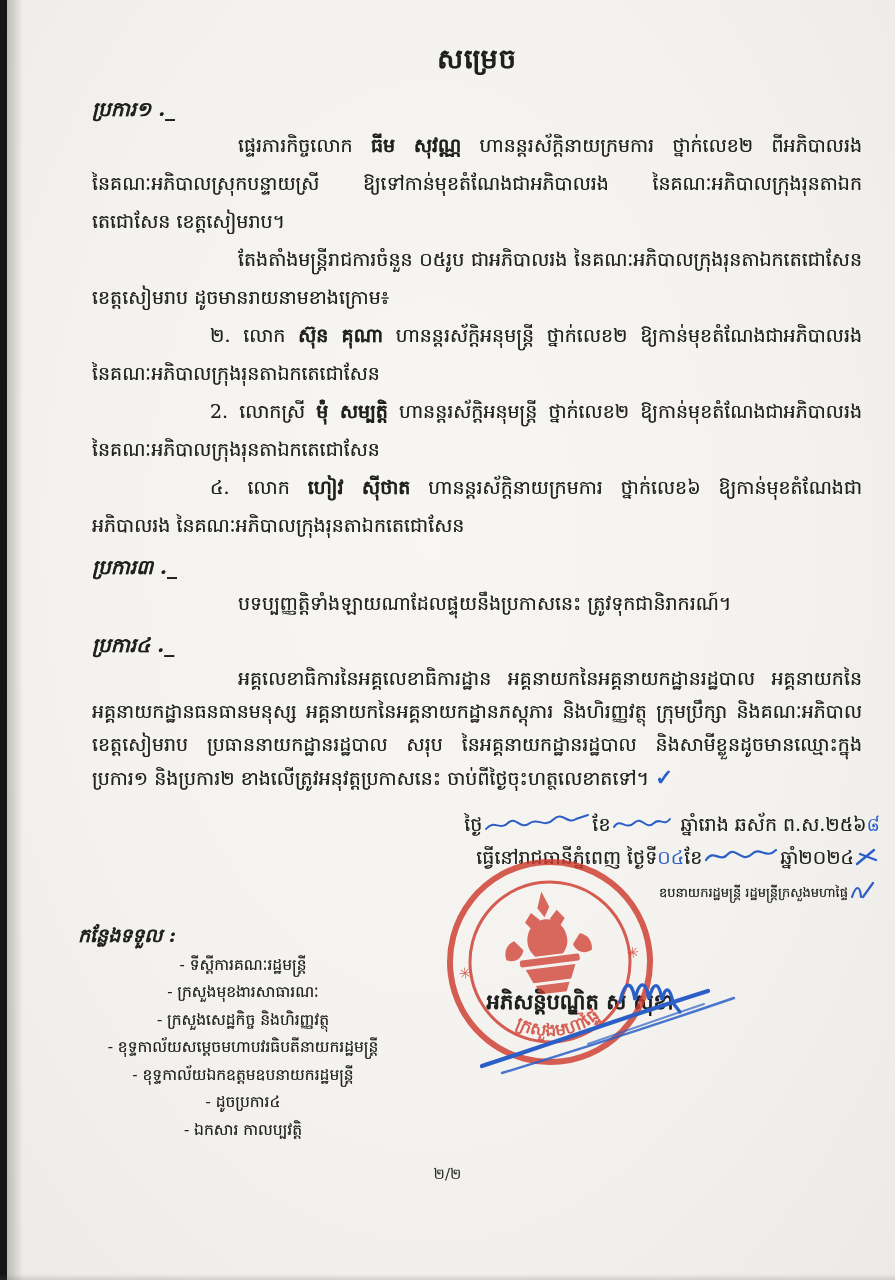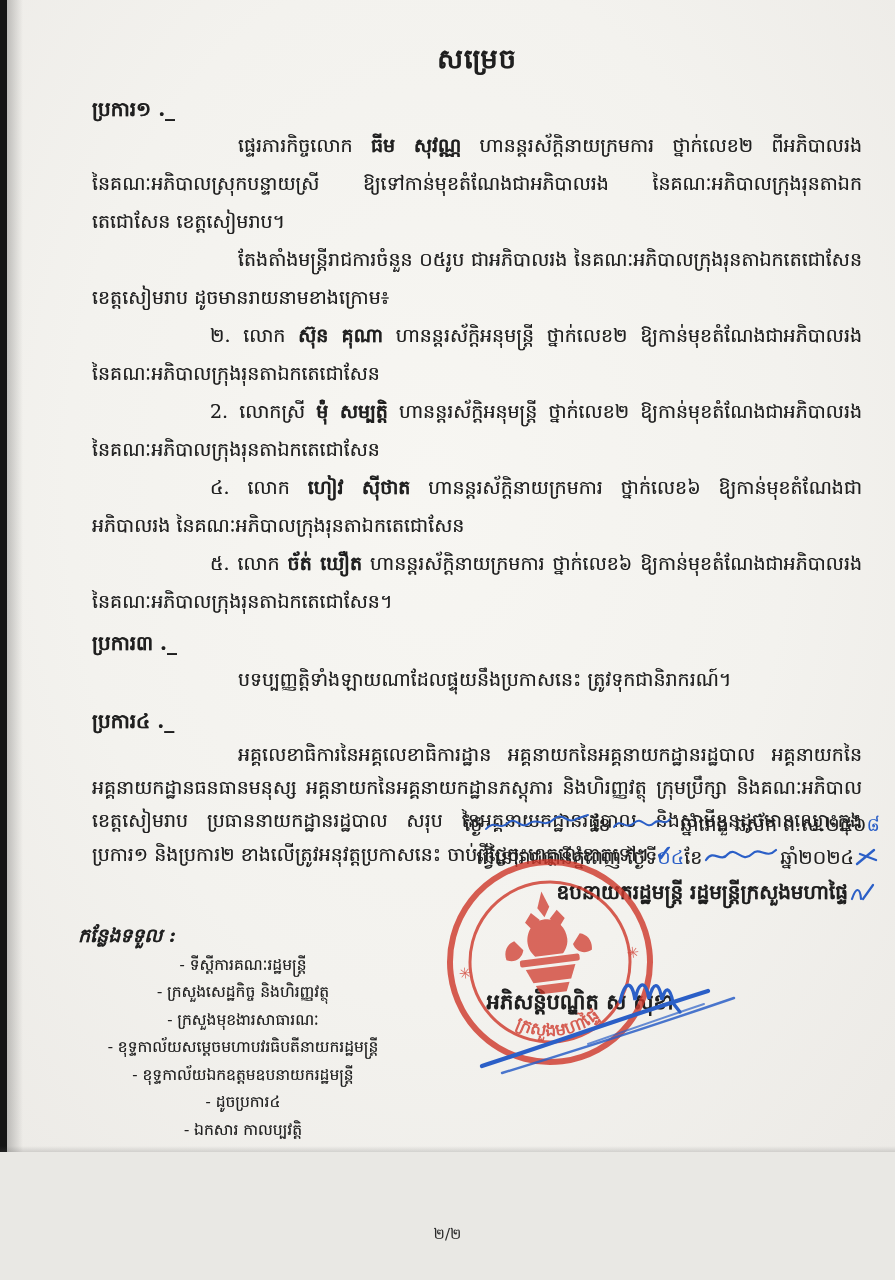--- a/index.html
+++ b/index.html
@@ -2,80 +2,80 @@
 <html><head>
 <meta charset="utf-8">
 <style>
   html,body{margin:0;padding:0;}
   body{
     width:895px;height:1280px;overflow:hidden;
     background:#e9e8e4;
     font-family:"DejaVu Sans","Liberation Sans",sans-serif;
   }
   .scan{
-    position:relative;width:895px;height:1152px;
+    position:relative;width:895px;height:1280px;
     background:radial-gradient(ellipse at 48% 42%, #f7f6f2 0%, #f3f2ee 55%, #eceae6 100%);
     color:#222;
   }
   .scan-edge-left{position:absolute;left:0;top:0;width:7px;height:100%;background:#151515;}
   .scan-edge-shadow{position:absolute;left:7px;top:0;width:16px;height:100%;
     background:linear-gradient(to right, rgba(40,40,40,.25), rgba(40,40,40,0));}
   .scan-edge-bottom{position:absolute;left:0;bottom:0;width:100%;height:6px;
     background:linear-gradient(to top, rgba(90,90,90,.20), rgba(90,90,90,0));}
 
   .doc{
     position:absolute;left:92px;top:0;width:770px;
     font-family:"DejaVu Serif","Liberation Serif",serif;
     font-size:19px;line-height:38px;color:#1f1f1f;
     text-shadow:0 0 .5px rgba(20,20,20,.55);
   }
   .title{
     text-align:center;font-weight:bold;font-size:27px;
     margin-top:40px;margin-bottom:14px;letter-spacing:1px;
   }
   .article-heading{
-    font-weight:bold;font-size:20px;line-height:34px;margin-top:6px;
+    font-weight:bold;font-size:20px;line-height:34px;margin-top:6px;font-style:italic;
   }
   .para{ text-align:justify;text-indent:146px;margin:0; }
   .list-item{ text-align:justify;text-indent:118px;margin:0; }
   .bold-name{ font-weight:bold; }
   .tight{ line-height:33px; }
   .check{
     color:#2b5fc7;font-weight:bold;font-size:22px;
     text-shadow:none;padding-left:6px;
   }
 
   
   .sign-block{
     position:absolute;left:368px;top:808px;width:512px;
     font-family:"DejaVu Serif","Liberation Serif",serif;
     font-size:19px;line-height:33px;color:#1f1f1f;
     text-align:right;text-shadow:0 0 .5px rgba(20,20,20,.5);
   }
   .sign-line{white-space:nowrap;}
-  .minister{font-weight:bold;font-size:20px;margin-top:2px;padding-right:2px;}
+  .minister{font-weight:normal;font-size:13px;margin-top:2px;padding-right:2px;}
   .signer{
     font-weight:bold;font-size:21px;margin-top:76px;
     text-align:center;padding-right:88px;
   }
   .ink{color:#2b5fc7;text-shadow:none;font-family:"DejaVu Sans","Liberation Sans",sans-serif;}
   .hw-svg{vertical-align:-6px;}
 
   
   .cc-block{
     position:absolute;left:78px;top:922px;width:330px;
     font-family:"DejaVu Serif","Liberation Serif",serif;
     font-size:15.5px;line-height:27.5px;color:#1f1f1f;
     text-shadow:0 0 .4px rgba(20,20,20,.5);
   }
   .cc-heading{font-weight:bold;font-style:italic;font-size:19px;margin-bottom:2px;}
   .cc-item{margin:0;text-align:center;}
 
   .page-number{
-    position:absolute;left:0;top:1224px;width:895px;text-align:center;
+    position:absolute;left:0;top:1164px;width:895px;text-align:center;
     font-family:"DejaVu Serif","Liberation Serif",serif;
     font-size:15px;color:#2a2a2a;
   }
 
   .stamp-wrap{position:absolute;left:441px;top:853px;width:218px;height:218px;
     transform:rotate(-7deg);opacity:.88;pointer-events:none;}
   .signature-wrap{position:absolute;left:468px;top:946px;width:300px;height:140px;pointer-events:none;}
 </style>
 </head>
 <body>
@@ -89,21 +89,20 @@
     <div class="title">សម្រេច</div>
 
     <div class="article-heading">ប្រការ១ ._</div>
     <p class="para"><span>ផ្ទេរភារកិច្ចលោក </span><span class="bold-name">ធីម សុវណ្ណ</span><span> ហានន្តរស័ក្តិនាយក្រមការ ថ្នាក់លេខ២ ពីអភិបាលរង នៃគណៈអភិបាលស្រុកបន្ទាយស្រី ឱ្យទៅកាន់មុខតំណែងជាអភិបាលរង នៃគណៈអភិបាលក្រុងរុនតាឯកតេជោសែន ខេត្តសៀមរាប។</span></p>
 
     <p class="para">តែងតាំងមន្ត្រីរាជការចំនួន ០៥រូប ជាអភិបាលរង នៃគណៈអភិបាលក្រុងរុនតាឯកតេជោសែន ខេត្តសៀមរាប ដូចមានរាយនាមខាងក្រោម៖</p>
 
     <p class="list-item"><span>២. លោក </span><span class="bold-name">ស៊ុន គុណា</span><span> ហានន្តរស័ក្តិអនុមន្ត្រី ថ្នាក់លេខ២ ឱ្យកាន់មុខតំណែងជាអភិបាលរង នៃគណៈអភិបាលក្រុងរុនតាឯកតេជោសែន</span></p>
     <p class="list-item"><span>2. លោកស្រី </span><span class="bold-name">ម៉ុំ សម្បត្តិ</span><span> ហានន្តរស័ក្តិអនុមន្ត្រី ថ្នាក់លេខ២ ឱ្យកាន់មុខតំណែងជាអភិបាលរង នៃគណៈអភិបាលក្រុងរុនតាឯកតេជោសែន</span></p>
     <p class="list-item"><span>៤. លោក </span><span class="bold-name">ហៀវ ស៊ីថាត</span><span> ហានន្តរស័ក្តិនាយក្រមការ ថ្នាក់លេខ៦ ឱ្យកាន់មុខតំណែងជាអភិបាលរង នៃគណៈអភិបាលក្រុងរុនតាឯកតេជោសែន</span></p>
-    <p class="list-item"><span>៥. លោក </span><span class="bold-name">ច័ត់ ឃឿត</span><span> ហានន្តរស័ក្តិនាយក្រមការ ថ្នាក់លេខ៦ ឱ្យកាន់មុខតំណែងជាអភិបាលរង នៃគណៈអភិបាលក្រុងរុនតាឯកតេជោសែន។</span></p>
 
     <div class="article-heading">ប្រការ៣ ._</div>
     <p class="para">បទប្បញ្ញត្តិទាំងឡាយណាដែលផ្ទុយនឹងប្រកាសនេះ ត្រូវទុកជានិរាករណ៍។</p>
 
     <div class="article-heading">ប្រការ៤ ._</div>
     <p class="para tight"><span>អគ្គលេខាធិការនៃអគ្គលេខាធិការដ្ឋាន អគ្គនាយកនៃអគ្គនាយកដ្ឋានរដ្ឋបាល អគ្គនាយកនៃអគ្គនាយកដ្ឋានធនធានមនុស្ស អគ្គនាយកនៃអគ្គនាយកដ្ឋានភស្តុភារ និងហិរញ្ញវត្ថុ ក្រុមប្រឹក្សា និងគណៈអភិបាលខេត្តសៀមរាប ប្រធាននាយកដ្ឋានរដ្ឋបាល សរុប នៃអគ្គនាយកដ្ឋានរដ្ឋបាល និងសាមីខ្លួនដូចមានឈ្មោះក្នុងប្រការ១ និងប្រការ២ ខាងលើត្រូវអនុវត្តប្រកាសនេះ ចាប់ពីថ្ងៃចុះហត្ថលេខាតទៅ។</span><span class="check">✓</span></p>
   </div>
 
   <div class="sign-block">
     <div class="sign-line">
@@ -161,22 +160,22 @@
         <path d="M14,120 C82,98 160,70 240,45" stroke-width="4.2"></path>
         <path d="M34,127 C116,102 196,76 266,52" stroke-width="2.4" opacity="0.85"></path>
         <path d="M120,98 C160,84 200,70 236,58" stroke-width="2" opacity="0.7"></path>
       </g>
     </svg>
   </div>
 
   <div class="cc-block">
     <div class="cc-heading">កន្លែងទទួល :</div>
     <p class="cc-item">- ទីស្តីការគណៈរដ្ឋមន្ត្រី</p>
+    <p class="cc-item">- ក្រសួងមុខងារសាធារណៈ</p>
     <p class="cc-item">- ក្រសួងសេដ្ឋកិច្ច និងហិរញ្ញវត្ថុ</p>
-    <p class="cc-item">- ក្រសួងមុខងារសាធារណៈ</p>
     <p class="cc-item">- ខុទ្ទកាល័យសម្តេចមហាបវរធិបតីនាយករដ្ឋមន្ត្រី</p>
     <p class="cc-item">- ខុទ្ទកាល័យឯកឧត្តមឧបនាយករដ្ឋមន្ត្រី</p>
     <p class="cc-item">- ដូចប្រការ៤</p>
     <p class="cc-item">- ឯកសារ កាលប្បវត្តិ</p>
   </div>
 
   <div class="page-number">២/២</div>
 </div>
 
 </body></html>

